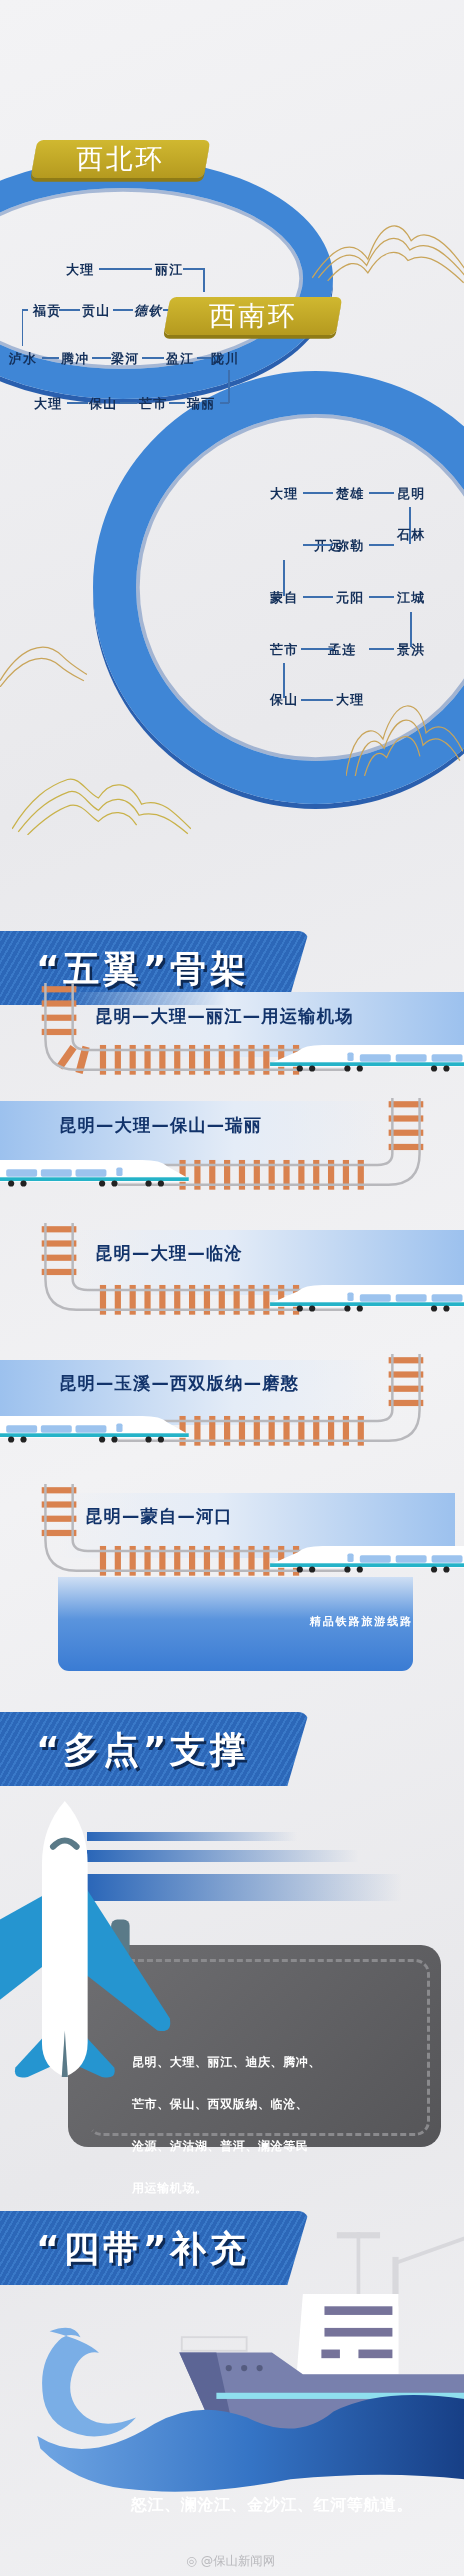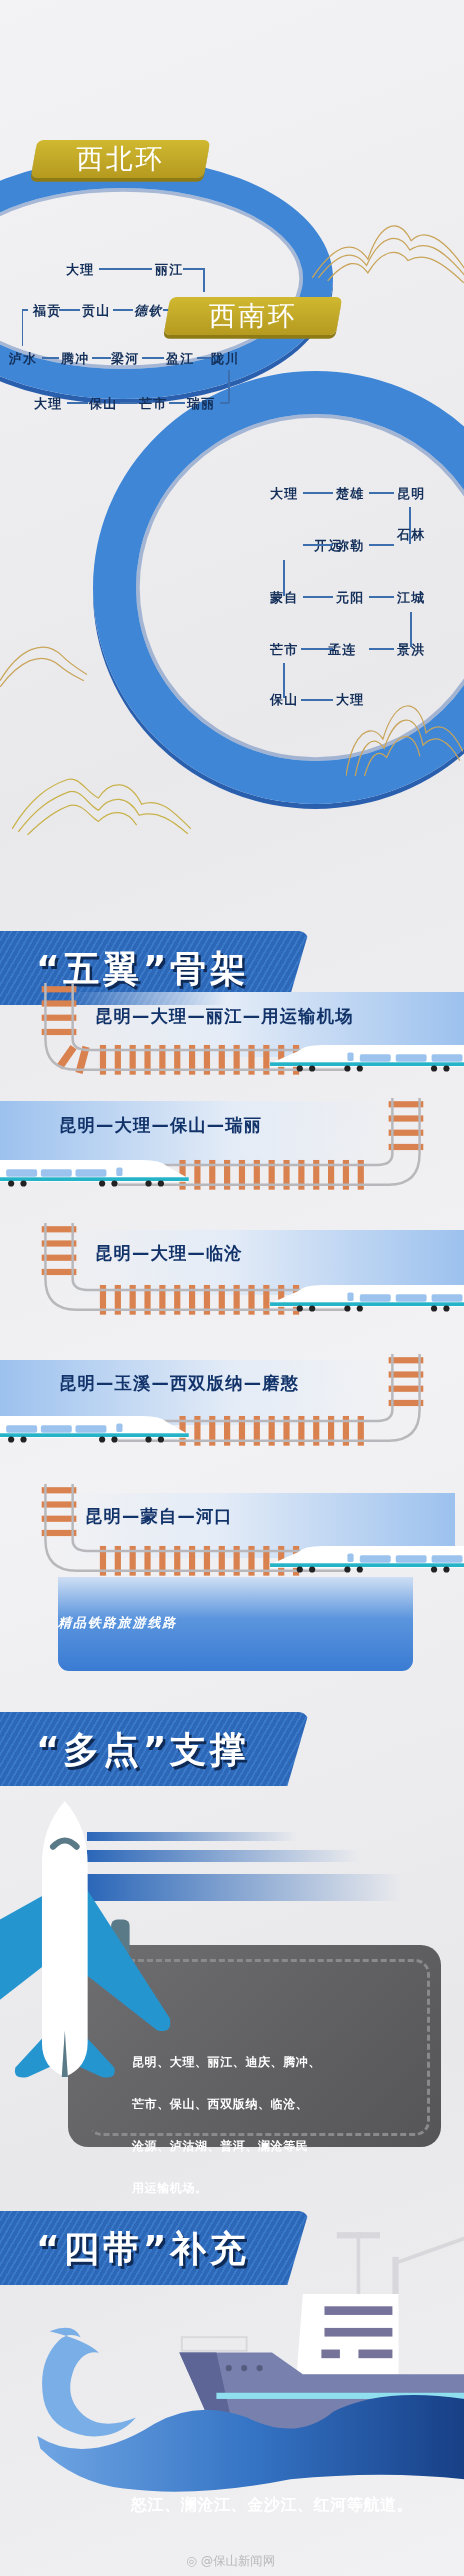--- a/index.html
+++ b/index.html
@@ -35,22 +35,22 @@
   .mtn { position: absolute; }
 
   
   .rail-card { position: absolute; height: 65px; }
   .rail-bg-r { background: linear-gradient(90deg, rgba(240,242,247,0) 0%, #e4ecf7 40%, #9cc1ee 100%); }
   .rail-bg-l { background: linear-gradient(270deg, rgba(240,242,247,0) 0%, #e4ecf7 40%, #9cc1ee 100%); }
   .rail-label { position: absolute; font-size: 17.3px; font-weight: bold; color: #12336a; letter-spacing: 1.2px; white-space: nowrap; }
 
   .tourism-box { position: absolute; left: 58px; top: 1577px; width: 355px; height: 94px;
     background: linear-gradient(#cfdff4 0%, #5a94dd 45%, #3a7bd3 100%); border-radius: 0 0 11px 11px; }
-  .tourism-label { position: absolute; left: 0; right: 0; top: 37px; text-align: left; color: #ffffff;
-    font-size: 13px; font-weight: bold; letter-spacing: 1.9px; font-style: italic; }
+  .tourism-label { position: absolute; left: 0; right: 0; top: 37px; text-align: right; color: #ffffff;
+    font-size: 11px; font-weight: bold; letter-spacing: 1.9px; }
 
   
   .airport-box { position: absolute; left: 68px; top: 1945px; width: 373px; height: 202px;
     background: linear-gradient(135deg,#6f6f72,#555558); border-radius: 20px; }
   .airport-dash { position: absolute; left: 18.6px; top: 13.6px; right: 11px; bottom: 11px;
     border: 3.7px dashed #8a8a8d; border-left-color: transparent; border-top-left-radius: 0; border-radius: 15px; }
   .airport-text { position: absolute; left: 64px; top: 105px; width: 278px; color: #ffffff;
     font-size: 12px; font-weight: bold; line-height: 42px; letter-spacing: 0.6px; }
   .speed-line { position: absolute; height: 8.7px; }
 

